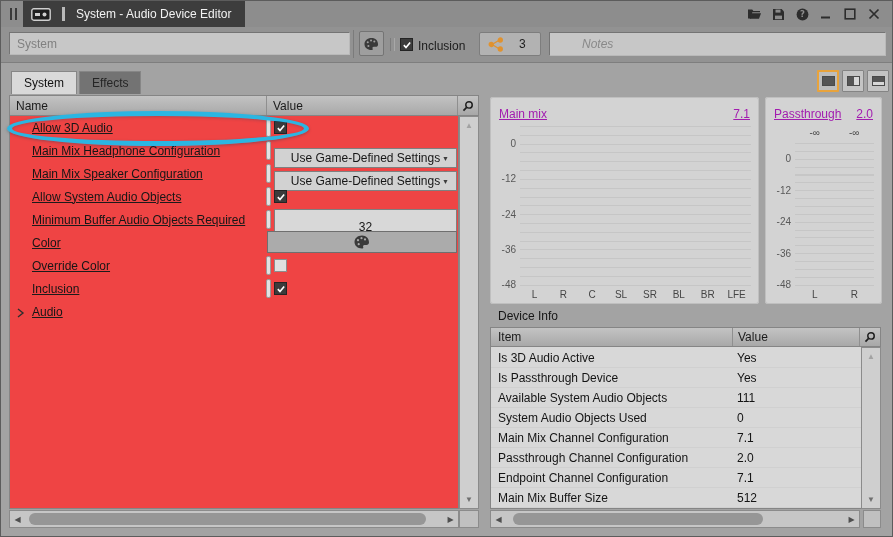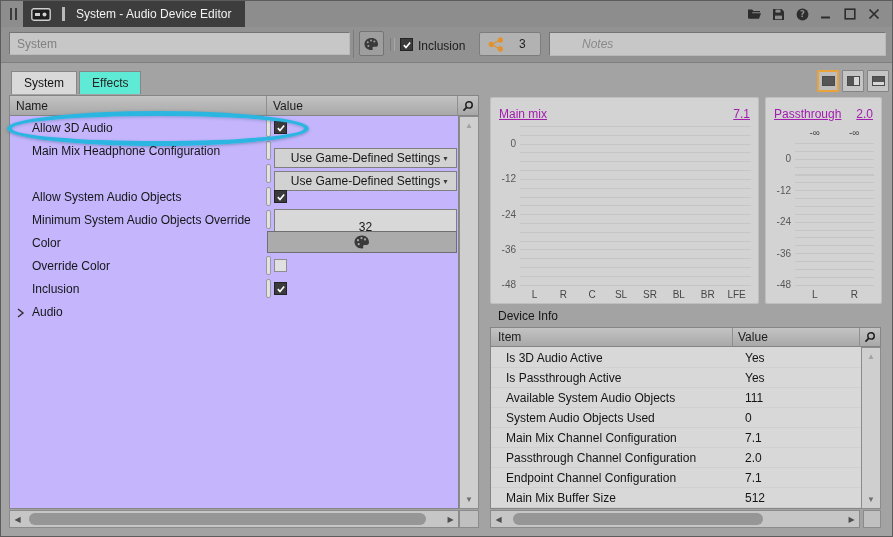--- a/index.html
+++ b/index.html
@@ -41,21 +41,21 @@
     background:#b2b2b2;border:1px solid #7d7d7d;border-radius:2px;display:flex;align-items:center;
     padding:0 14px 0 8px;gap:15px;cursor:pointer;}
   .share-count{font-size:12px;color:#1c1c1c;}
 
   
   .content{position:absolute;top:62px;left:0;right:0;bottom:0;background:#a3a3a3;}
 
   
   .tabs{position:absolute;left:10px;top:8px;display:flex;}
   .tab{height:23px;box-sizing:border-box;padding:0 12px;font-size:12px;display:flex;align-items:center;
-    border:1px solid #868686;border-bottom:none;background:#5eead4;color:#252525;cursor:pointer;margin-right:2px;}
+    border:1px solid #868686;border-bottom:none;background:#737373;color:#252525;cursor:pointer;margin-right:2px;}
   .tab.active{background:#d9d9d9;color:#111;}
 
   
   .view-toggles{position:absolute;left:816px;top:7px;display:flex;gap:3px;}
   .vt-btn{width:22px;height:22px;box-sizing:border-box;background:#c4c4c4;border:1px solid #848484;
     display:flex;align-items:center;justify-content:center;cursor:pointer;border-radius:1px;}
   .vt-btn.selected{border:2px solid #e8a33c;background:#bdbdbd;}
   .vt-ico{width:13px;height:10px;box-sizing:border-box;border:1px solid #4a4a4a;background:#d7d7d7;position:relative;}
   .vt-ico.full{background:#555;}
   .vt-ico.vsplit::before{content:"";position:absolute;left:0;top:0;bottom:0;width:6px;background:#555;}
@@ -63,21 +63,21 @@
 
   
   .ptable-header{position:absolute;left:8px;top:32px;width:470px;height:21px;box-sizing:border-box;
     background:linear-gradient(#c3c3c3,#a8a8a8);border:1px solid #858585;font-size:12px;}
   .ph-name{position:absolute;left:6px;top:3px;}
   .ph-value{position:absolute;left:263px;top:3px;}
   .ph-colsep{position:absolute;left:256px;top:0;bottom:0;width:1px;background:#8f8f8f;}
   .hdr-search{position:absolute;right:0;top:0;bottom:0;width:20px;border-left:1px solid #8f8f8f;
     display:flex;align-items:center;justify-content:center;cursor:pointer;}
   .ptable-body{position:absolute;left:8px;top:53px;width:450px;height:393px;box-sizing:border-box;
-    background:#c4b5fd;border:1px solid #858585;border-top:none;overflow:hidden;}
+    background:#ef4444;border:1px solid #858585;border-top:none;overflow:hidden;text-decoration:underline;}
   .prop-row{position:relative;height:23px;display:flex;align-items:center;font-size:12px;color:#161616;}
   .prop-name{padding-left:22px;white-space:nowrap;}
   .chev{position:absolute;left:6px;top:7px;}
   .grip{position:absolute;left:256px;top:2px;width:5px;height:19px;box-sizing:border-box;
     background:#e2e2e2;border:1px solid #9a9a9a;border-radius:2px;cursor:col-resize;}
   .row-cbx{position:absolute;left:264px;top:5px;}
   .dd{position:absolute;left:264px;top:1px;width:183px;height:20px;box-sizing:border-box;background:#d2d2d2;
     border:1px solid #7f7f7f;display:flex;align-items:center;justify-content:center;cursor:pointer;margin-top:8px;}
   .dd-arrow{position:absolute;right:7px;top:6px;font-size:7px;color:#3d3d3d;line-height:1;}
   .numf{position:absolute;left:264px;top:1px;width:183px;height:36px;box-sizing:border-box;background:#d8d8d8;
@@ -116,21 +116,21 @@
   
   .di-label{position:absolute;left:497px;top:246px;font-size:12px;color:#161616;}
   .di-table{position:absolute;left:489px;top:264px;width:391px;height:182px;box-sizing:border-box;}
   .di-header{position:absolute;left:0;right:0;top:0;height:20px;box-sizing:border-box;
     background:linear-gradient(#c3c3c3,#a8a8a8);border:1px solid #858585;font-size:12px;}
   .dih-item{position:absolute;left:7px;top:2px;}
   .dih-value{position:absolute;left:247px;top:2px;}
   .dih-colsep{position:absolute;left:241px;top:0;bottom:0;width:1px;background:#8f8f8f;}
   .di-body{position:absolute;left:0;top:20px;right:18px;bottom:0;box-sizing:border-box;
     background:#d8d8d8;border:1px solid #858585;border-top:none;overflow:hidden;padding-top:1px;}
-  .di-row{height:19px;display:flex;align-items:center;font-size:12px;color:#141414;border-bottom:1px solid #d0d0d0;cursor:default;padding-left:8px;}
+  .di-row{height:19px;display:flex;align-items:center;font-size:12px;color:#141414;border-bottom:1px solid #d0d0d0;cursor:default;}
   .di-item{width:239px;padding-left:7px;white-space:nowrap;overflow:hidden;}
   .di-value{flex:1;}
 </style>
 </head>
 <body>
 
 <div class="window">
 
   <div class="titlebar">
     <span class="grip-ii">
@@ -261,37 +261,38 @@
         </div>
         <div class="prop-row">
           <span class="prop-name">Main Mix Headphone Configuration</span>
           <span class="grip"></span>
           <span class="dd">
             <span>Use Game-Defined Settings</span>
             <span class="dd-arrow">▼</span>
           </span>
         </div>
         <div class="prop-row">
+          <span class="prop-name">Main Mix Speaker Configuration</span>
           <span class="grip"></span>
           <span class="dd">
             <span>Use Game-Defined Settings</span>
             <span class="dd-arrow">▼</span>
           </span>
         </div>
         <div class="prop-row">
           <span class="prop-name">Allow System Audio Objects</span>
           <span class="grip"></span>
           <span class="cbx row-cbx on">
             <svg width="10" height="10" viewBox="0 0 12 12">
               <polyline points="2.2,6.2 4.8,9 9.8,3" fill="none" stroke="#fff" stroke-width="2"></polyline>
             </svg>
           </span>
         </div>
         <div class="prop-row">
-          <span class="prop-name">Minimum System Audio Objects Override</span>
+          <span class="prop-name">Minimum Buffer Audio Objects Required</span>
           <span class="grip"></span>
           <span class="numf">
             <span>32</span>
             <span class="slider-notch"></span>
           </span>
         </div>
         <div class="prop-row">
           <span class="prop-name">Color</span>
           <span class="colorbtn">
             <svg width="16" height="14" viewBox="0 0 16 14">
@@ -396,21 +397,21 @@
               <line x1="5" y1="8" x2="1.6" y2="11.4" stroke="#1f1f1f" stroke-width="1.9"></line>
             </svg>
         </span>
       </div>
       <div class="di-body">
           <div class="di-row">
             <span class="di-item">Is 3D Audio Active</span>
             <span class="di-value">Yes</span>
           </div>
           <div class="di-row">
-            <span class="di-item">Is Passthrough Active</span>
+            <span class="di-item">Is Passthrough Device</span>
             <span class="di-value">Yes</span>
           </div>
           <div class="di-row">
             <span class="di-item">Available System Audio Objects</span>
             <span class="di-value">111</span>
           </div>
           <div class="di-row">
             <span class="di-item">System Audio Objects Used</span>
             <span class="di-value">0</span>
           </div>

